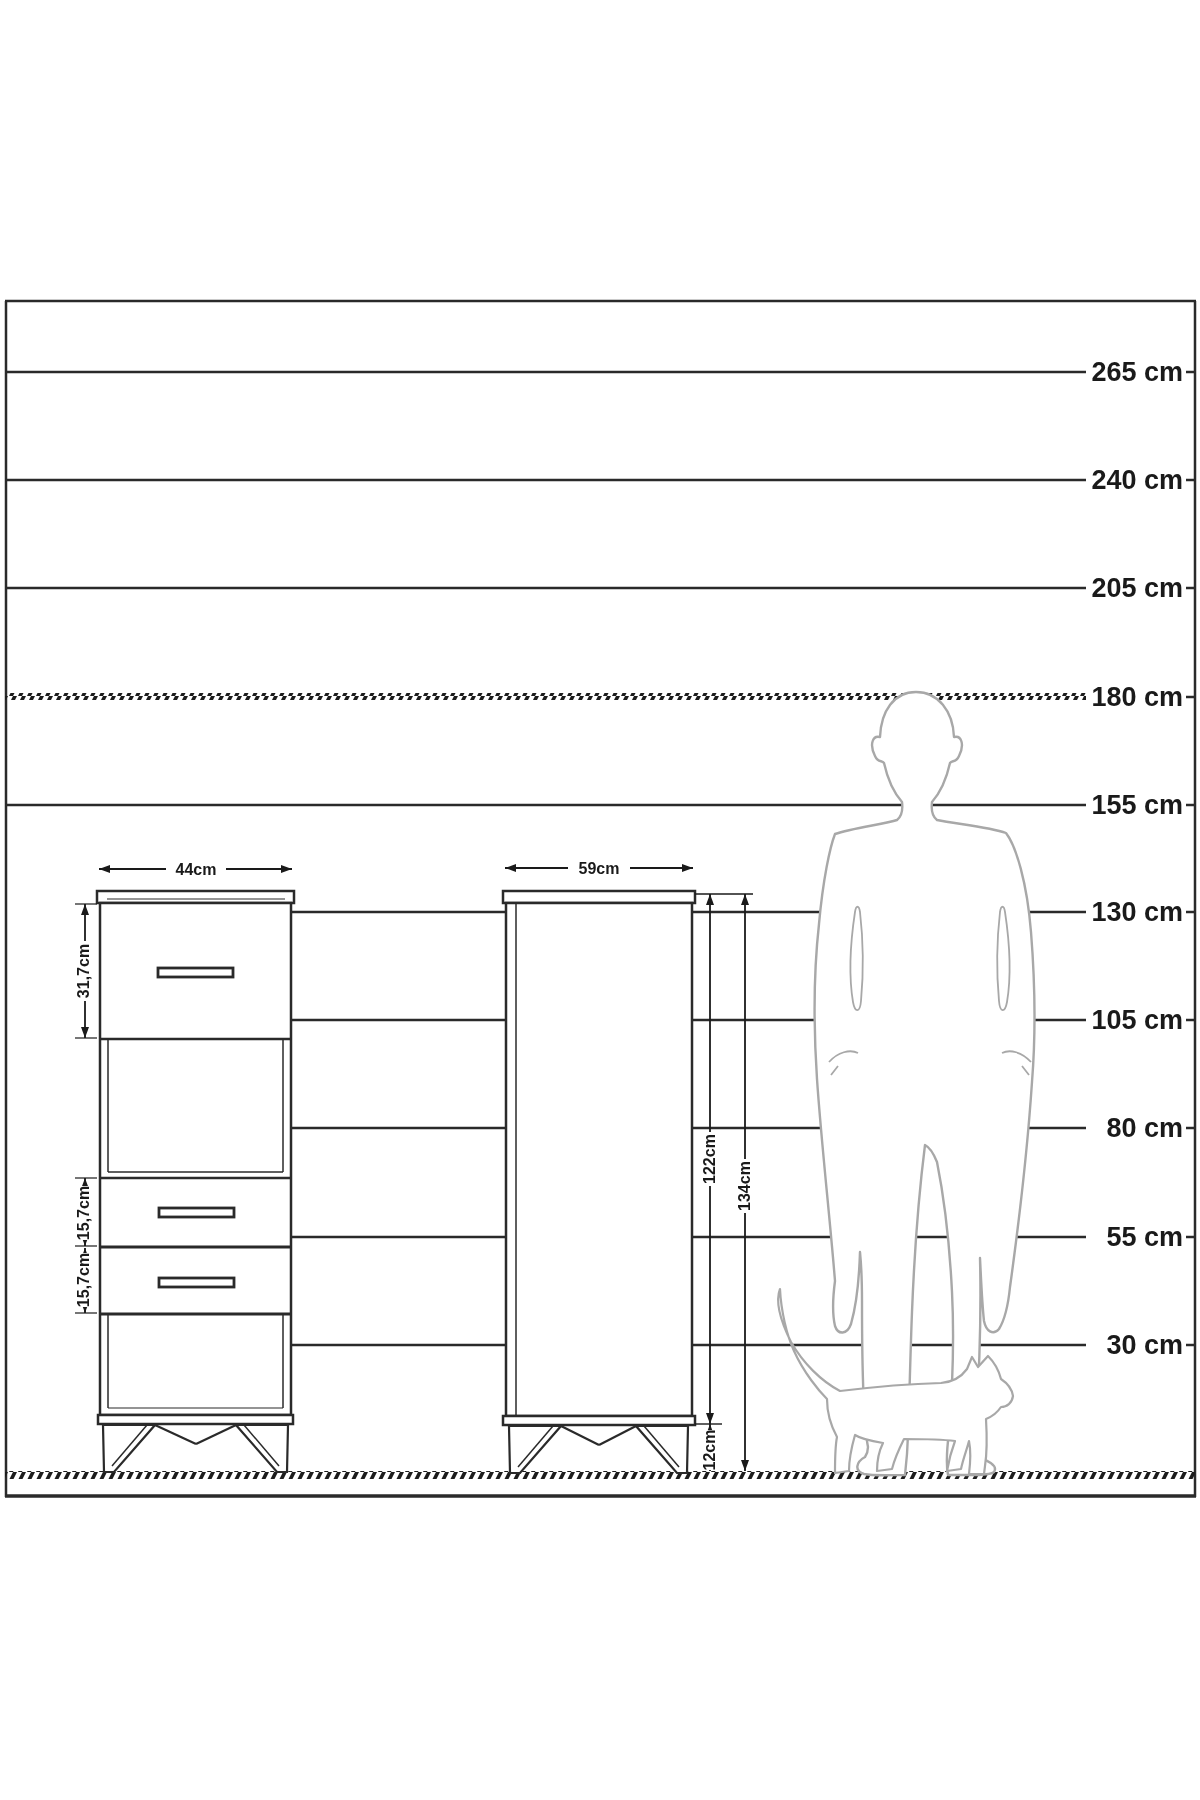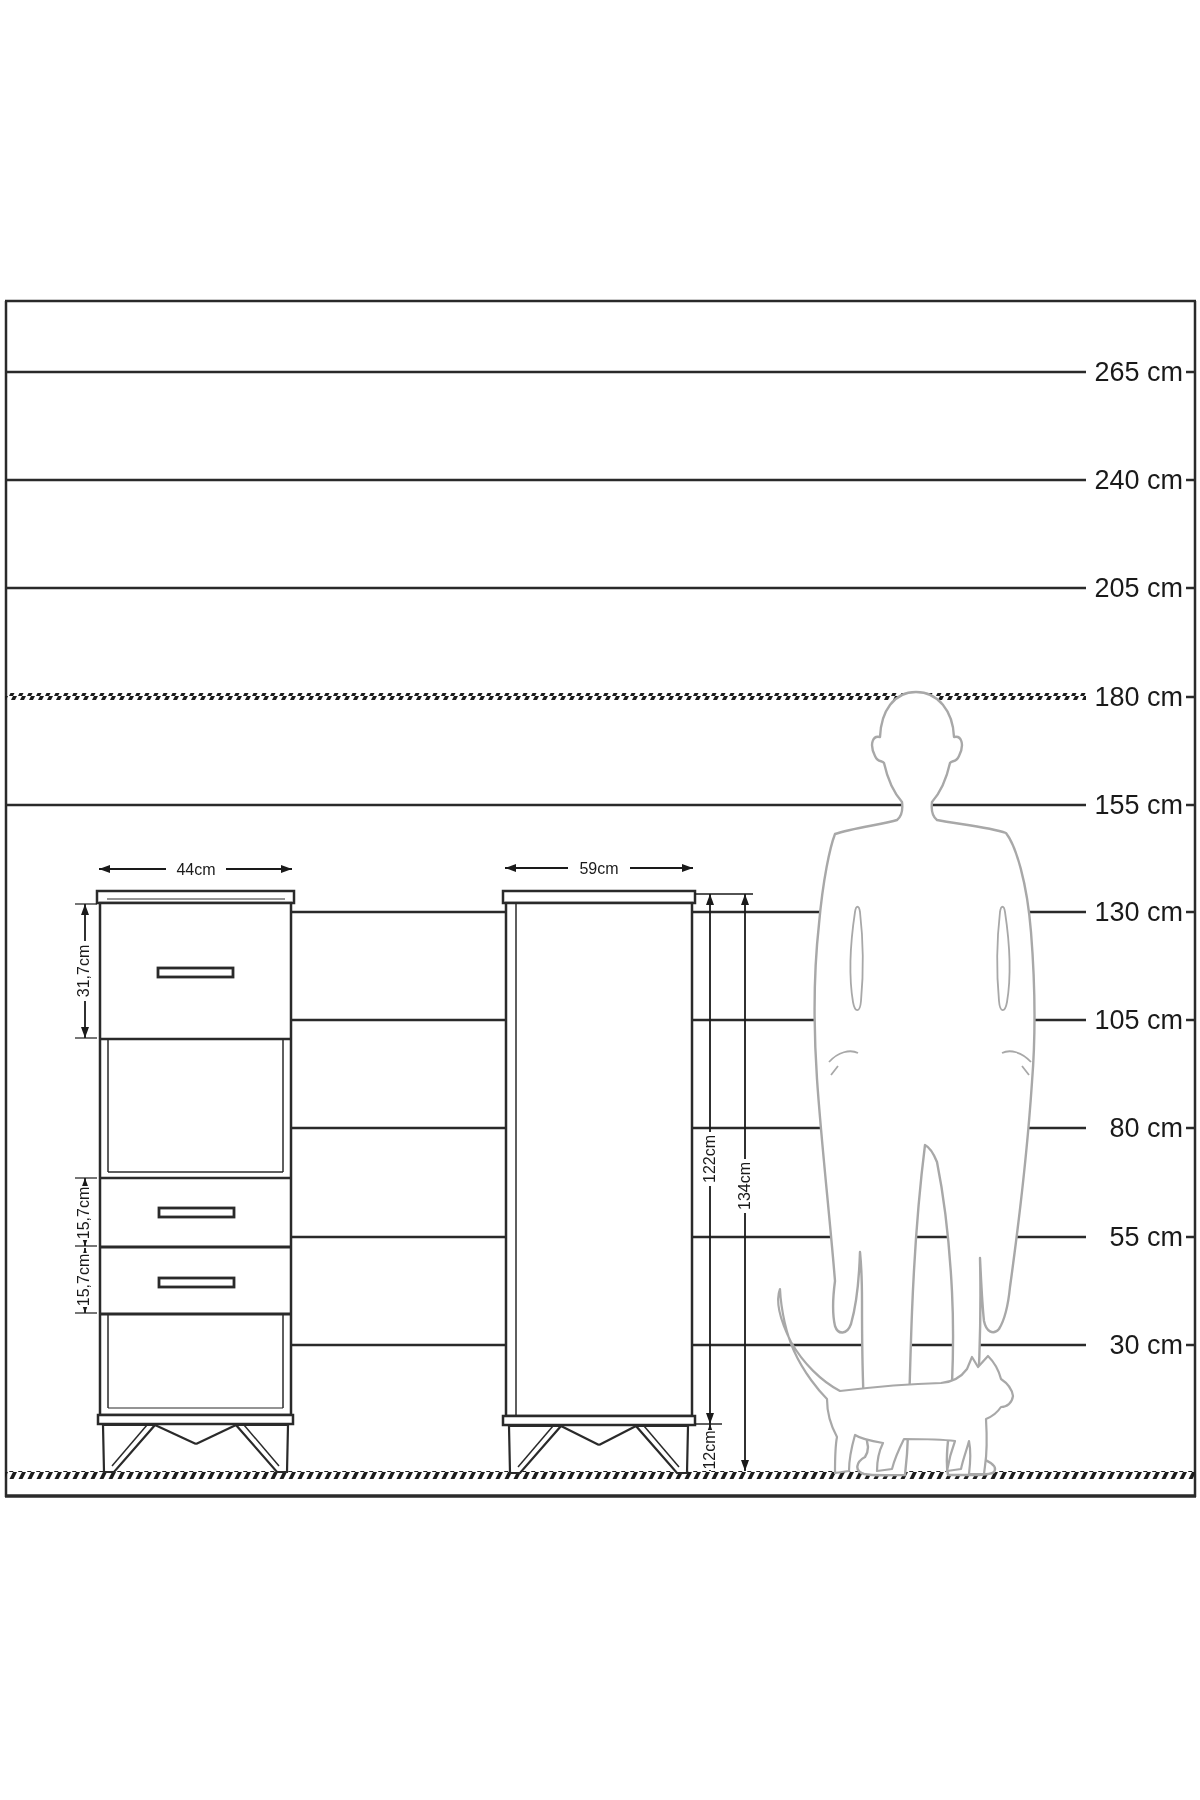--- a/index.html
+++ b/index.html
@@ -1,17 +1,17 @@
 <!DOCTYPE html>
 <html><head>
 <meta charset="utf-8">
 <style>
   html,body{margin:0;padding:0;background:#ffffff;}
   .stage{position:relative;width:1200px;height:1800px;background:#ffffff;overflow:hidden;
-         font-family:"Liberation Sans", sans-serif;}
+         font-family:"Liberation Sans", sans-serif;font-weight:bold;}
   svg{position:absolute;left:0;top:0;}
   text{fill:#1a1a1a;}
   .scaleLabel{font-size:27px;}
   .dimLabel{font-size:16px;}
 </style>
 </head>
 <body>
 
 <div class="stage">
 <svg width="1200" height="1800" viewBox="0 0 1200 1800">

